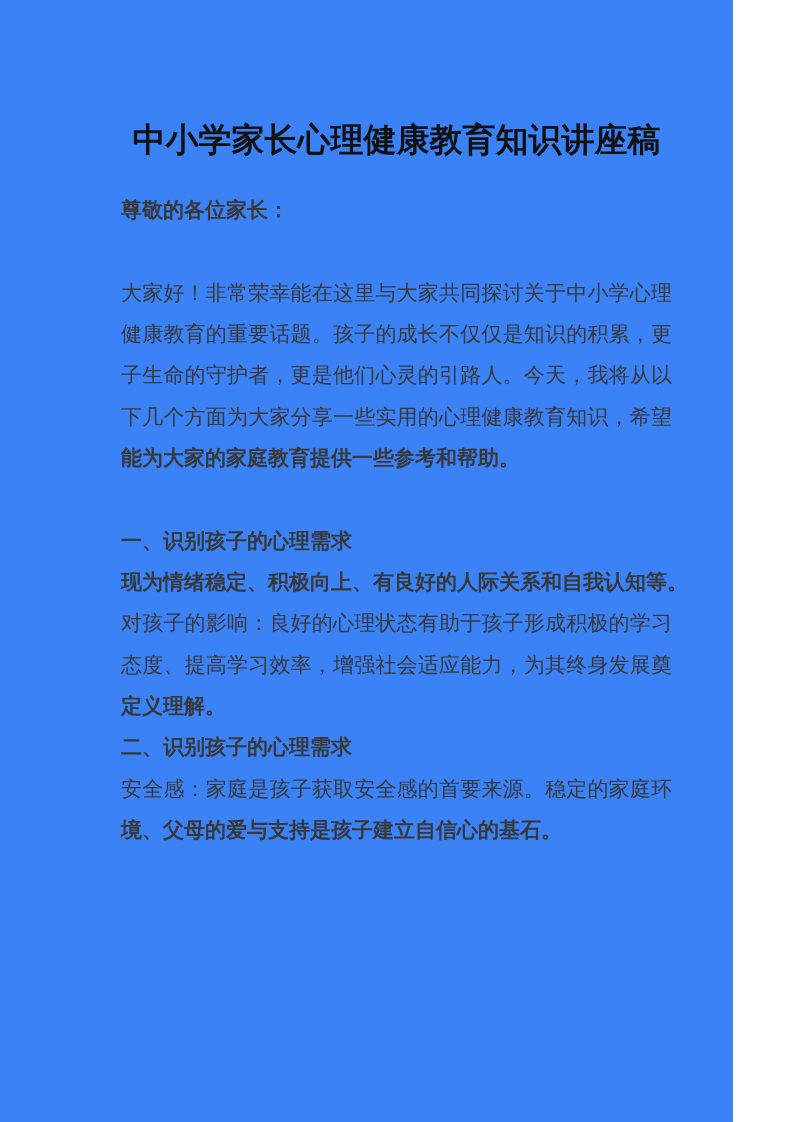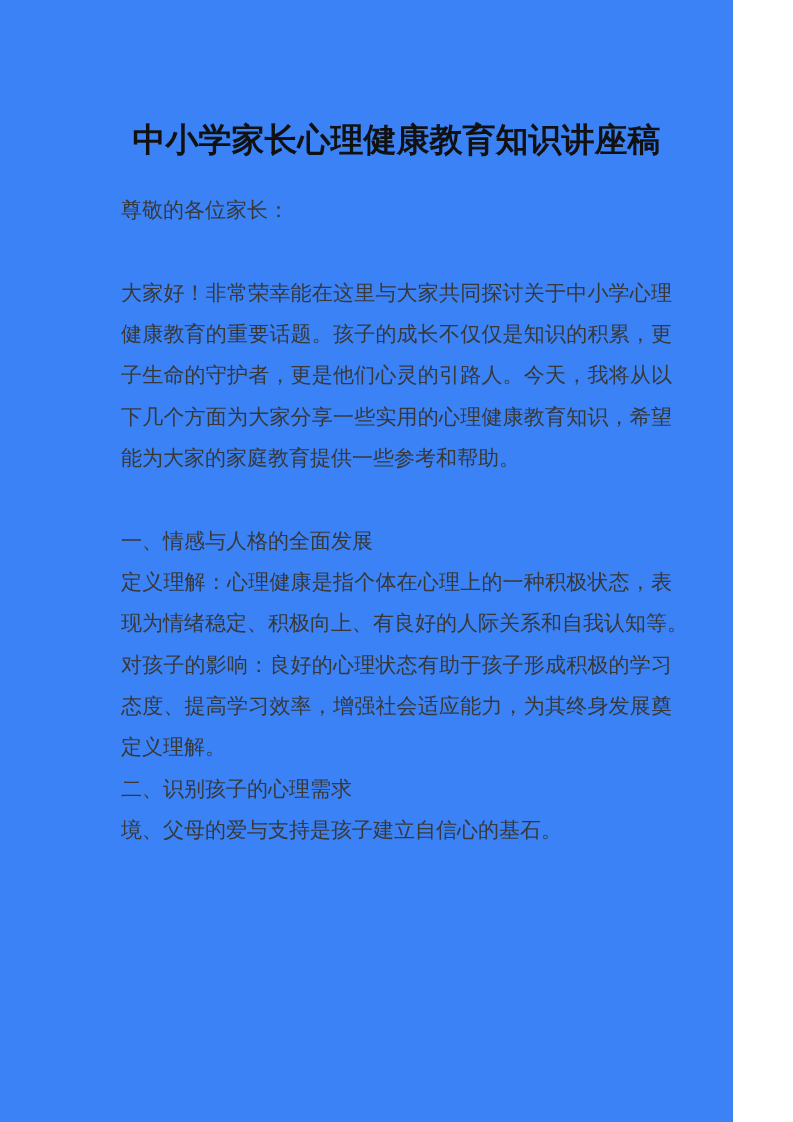--- a/index.html
+++ b/index.html
@@ -42,20 +42,21 @@
     line-height: 41.35px;
     overflow: visible;
   }
   .line.fill {
     text-align: justify;
     text-align-last: justify;
   }
   .line.last {
     text-align: left;
     white-space: nowrap;
+    font-weight: bold;
   }
   .blank {
     height: 41.35px;
   }
 </style>
 </head>
 <body>
 
 <div class="page">
   <h1 class="doc-title">中小学家长心理健康教育知识讲座稿</h1>
@@ -66,31 +67,31 @@
       <div class="block blank"></div>
       <div class="block">
         <div class="line fill">大家好！非常荣幸能在这里与大家共同探讨关于中小学心理</div>
         <div class="line fill">健康教育的重要话题。孩子的成长不仅仅是知识的积累，更</div>
         <div class="line fill">子生命的守护者，更是他们心灵的引路人。今天，我将从以</div>
         <div class="line fill">下几个方面为大家分享一些实用的心理健康教育知识，希望</div>
         <div class="line last">能为大家的家庭教育提供一些参考和帮助。</div>
       </div>
       <div class="block blank"></div>
       <div class="block">
-        <div class="line last">一、情感与人格的全面发展</div>
+        <div class="line last">一、识别孩子的心理需求</div>
       </div>
       <div class="block">
-        <div class="line fill">定义理解：心理健康是指个体在心理上的一种积极状态，表</div>
         <div class="line last">现为情绪稳定、积极向上、有良好的人际关系和自我认知等。</div>
       </div>
       <div class="block">
         <div class="line fill">对孩子的影响：良好的心理状态有助于孩子形成积极的学习</div>
         <div class="line fill">态度、提高学习效率，增强社会适应能力，为其终身发展奠</div>
         <div class="line last">定义理解。</div>
       </div>
       <div class="block">
         <div class="line last">二、识别孩子的心理需求</div>
       </div>
       <div class="block">
+        <div class="line fill">安全感：家庭是孩子获取安全感的首要来源。稳定的家庭环</div>
         <div class="line last">境、父母的爱与支持是孩子建立自信心的基石。</div>
       </div>
     </div>
 </div>
 
 </body></html>

